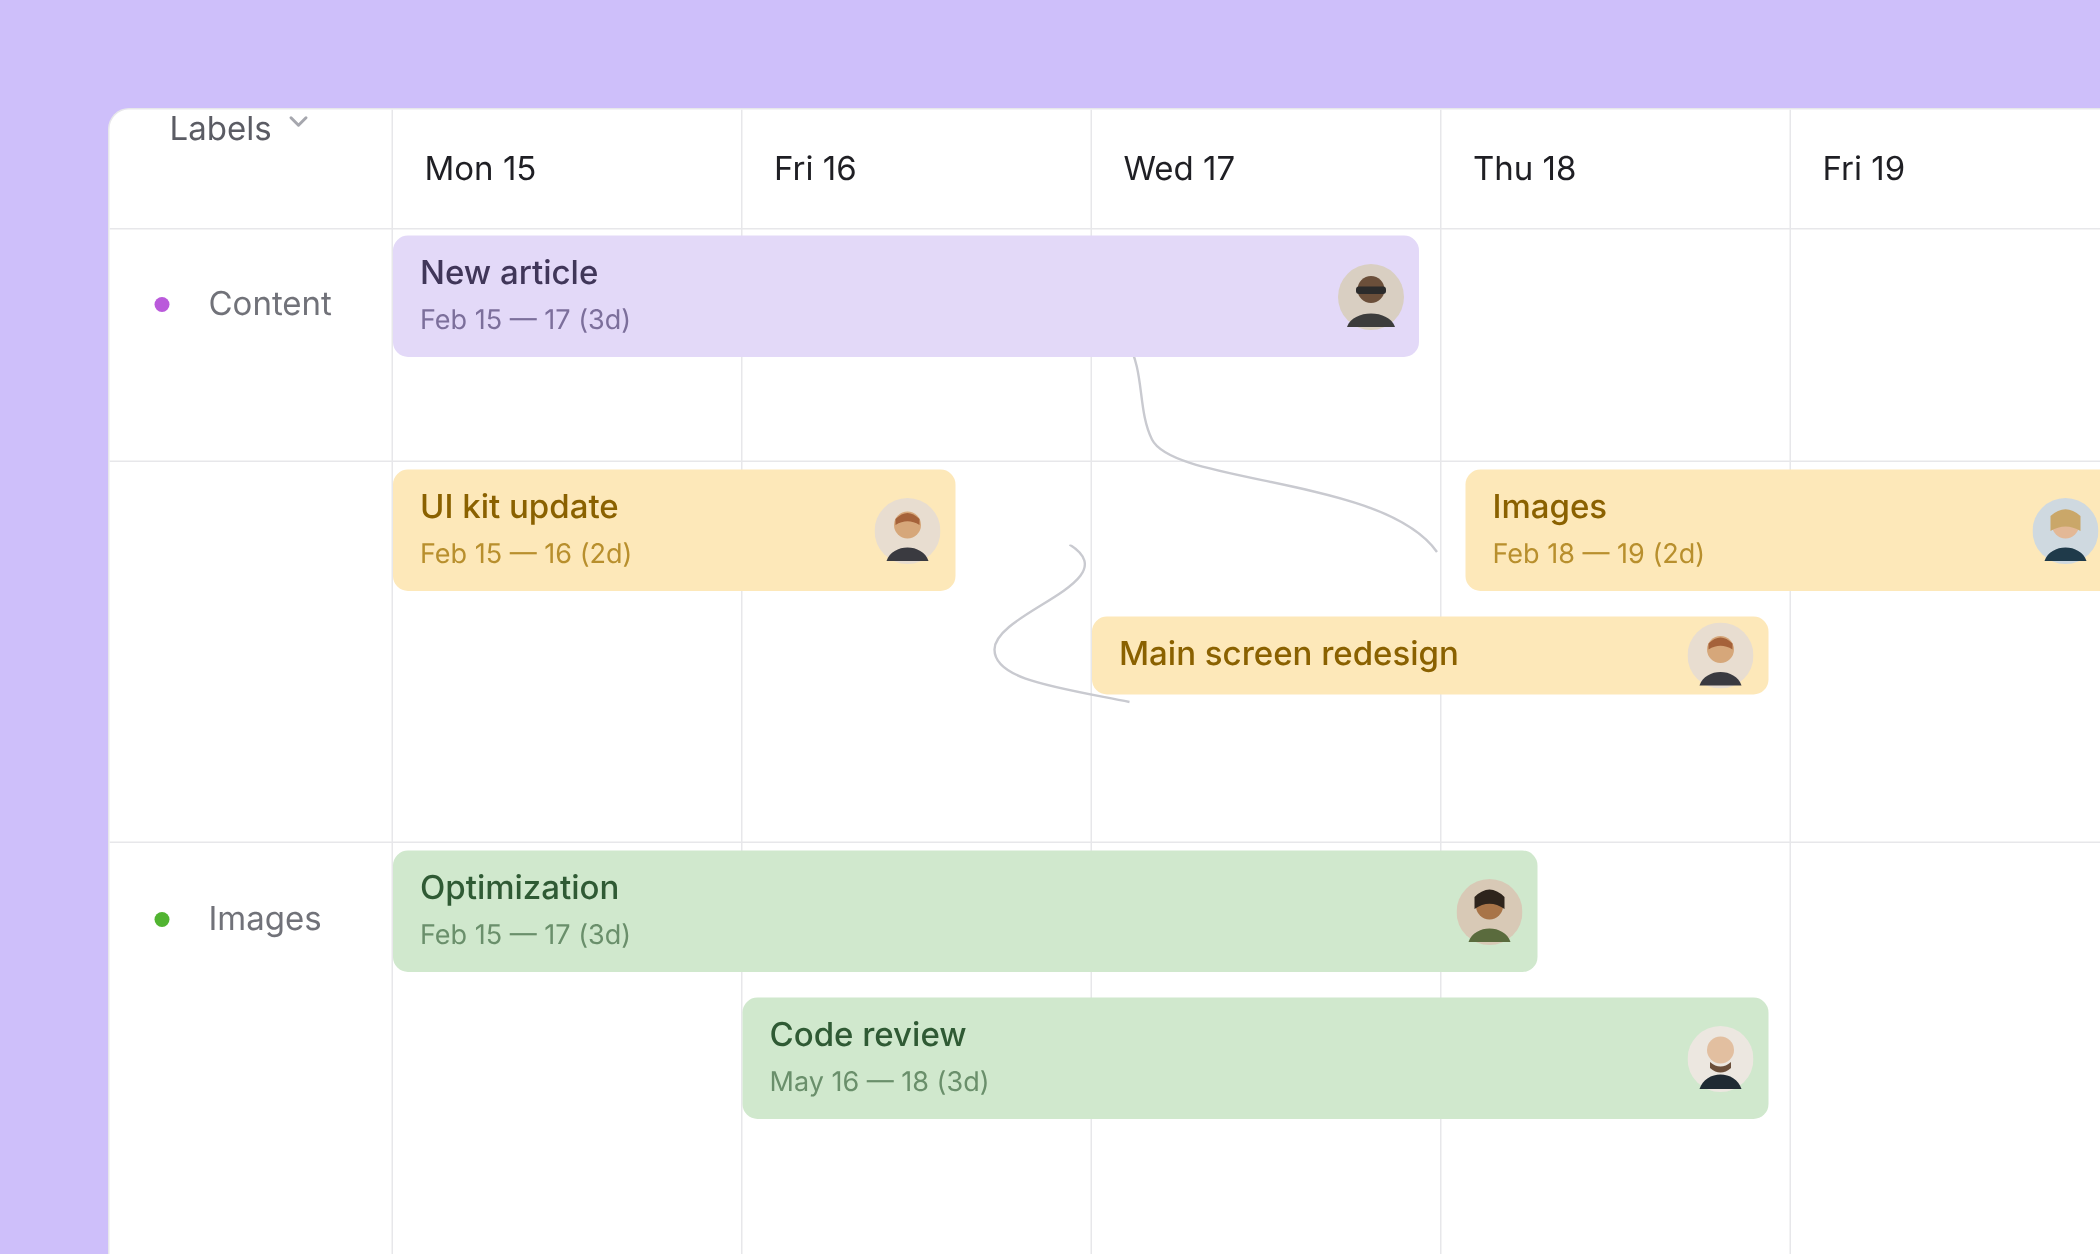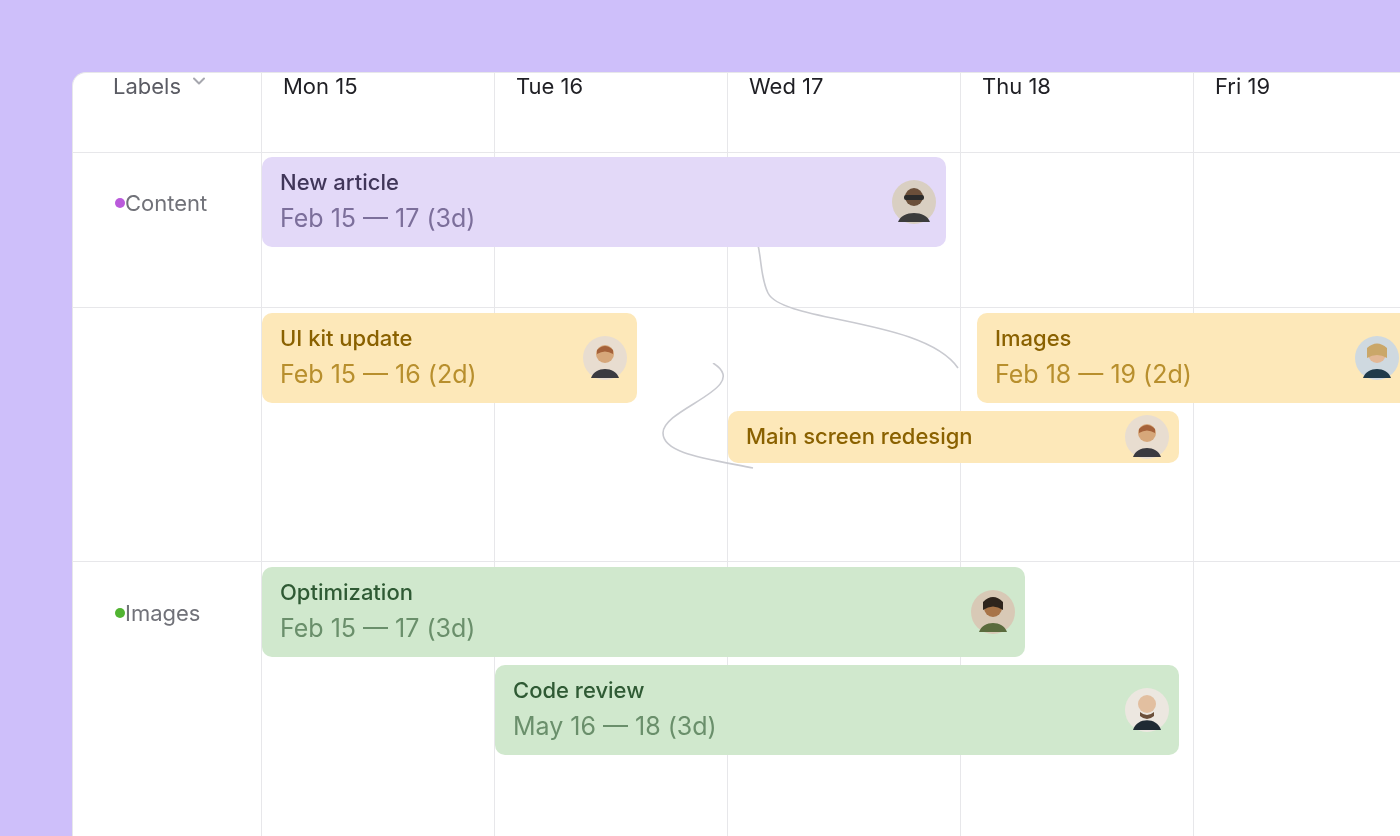--- a/index.html
+++ b/index.html
@@ -28,37 +28,37 @@
   .vgrid{position:absolute;top:0;bottom:0;width:1px;background:var(--border)}
   .v1{left:var(--sidebar-w)}
   .v2{left:calc(var(--sidebar-w) + var(--col-w)*1)}
   .v3{left:calc(var(--sidebar-w) + var(--col-w)*2)}
   .v4{left:calc(var(--sidebar-w) + var(--col-w)*3)}
   .v5{left:calc(var(--sidebar-w) + var(--col-w)*4)}
   .header-row{position:absolute;top:0;left:0;right:0;height:80px;border-bottom:1px solid var(--border)}
   .labels-cell{position:absolute;left:0;top:0;width:var(--sidebar-w);height:80px;display:flex;align-items:flex-start;gap:10px;padding-left:40px;color:var(--gray-text);font-size:22px;cursor:pointer}
   .chev{color:#a6a7ae}
   .chev svg{display:block}
-  .day{position:absolute;top:0;height:80px;display:flex;align-items:flex-start;padding-left:22px;font-size:22px;color:#1f1f24;width:var(--col-w)}
+  .day{position:absolute;top:0;height:80px;display:flex;align-items:center;padding-left:22px;font-size:22px;color:#1f1f24;width:var(--col-w)}
   .d0{left:var(--sidebar-w)}
   .d1{left:calc(var(--sidebar-w) + var(--col-w)*1)}
   .d2{left:calc(var(--sidebar-w) + var(--col-w)*2)}
   .d3{left:calc(var(--sidebar-w) + var(--col-w)*3)}
   .d4{left:calc(var(--sidebar-w) + var(--col-w)*4)}
   .hline{position:absolute;left:0;right:0;height:1px;background:var(--border)}
   .h1{top:234px}
   .h2{top:488px}
-  .cat{position:absolute;left:0;width:var(--sidebar-w);display:flex;align-items:center;gap:0;padding-left:42px;color:var(--label-text);font-size:22px}
+  .cat{position:absolute;left:0;width:var(--sidebar-w);display:flex;align-items:center;gap:26px;padding-left:30px;color:var(--label-text);font-size:22px}
   .cat .dot{width:10px;height:10px;border-radius:50%}
   .cat0{top:117px}
   .cat1{top:273px}
   .cat2{top:527px}
   .card{position:absolute;border-radius:10px;padding:12px 18px 14px 18px;cursor:pointer}
   .card .title{font-size:22px;font-weight:500}
-  .card .sub{font-size:25px;margin-top:8px}
+  .card .sub{font-size:18px;margin-top:8px}
   .avatar{position:absolute;right:10px;top:50%;transform:translateY(-50%);width:44px;height:44px;border-radius:50%;display:flex;align-items:center;justify-content:center}
   .avatar svg{width:44px;height:44px}
   .purple{background:var(--card-purple)} .purple .title{color:var(--card-purple-text)} .purple .sub{color:var(--card-purple-sub)}
   .yellow{background:var(--card-yellow)} .yellow .title{color:var(--card-yellow-text)} .yellow .sub{color:var(--card-yellow-sub)}
   .green {background:var(--card-green)}  .green  .title{color:var(--card-green-text)}  .green  .sub{color:var(--card-green-sub)}
   .link-path{position:absolute;pointer-events:none}
 </style>
 </head>
 <body>
 
@@ -76,21 +76,21 @@
       <span class="chev">
         <svg width="16" height="16" viewBox="0 0 16 16">
             <path d="M3 5.5 L8 10.5 L13 5.5" fill="none" stroke="currentColor" stroke-width="2" stroke-linecap="round" stroke-linejoin="round"></path>
           </svg>
       </span>
     </div>
     <div class="day d0">
         <span>Mon 15</span>
       </div>
     <div class="day d1">
-        <span>Tue 16</span>
+        <span>Fri 16</span>
       </div>
     <div class="day d2">
         <span>Wed 17</span>
       </div>
     <div class="day d3">
         <span>Thu 18</span>
       </div>
     <div class="day d4">
         <span>Fri 19</span>
       </div>

